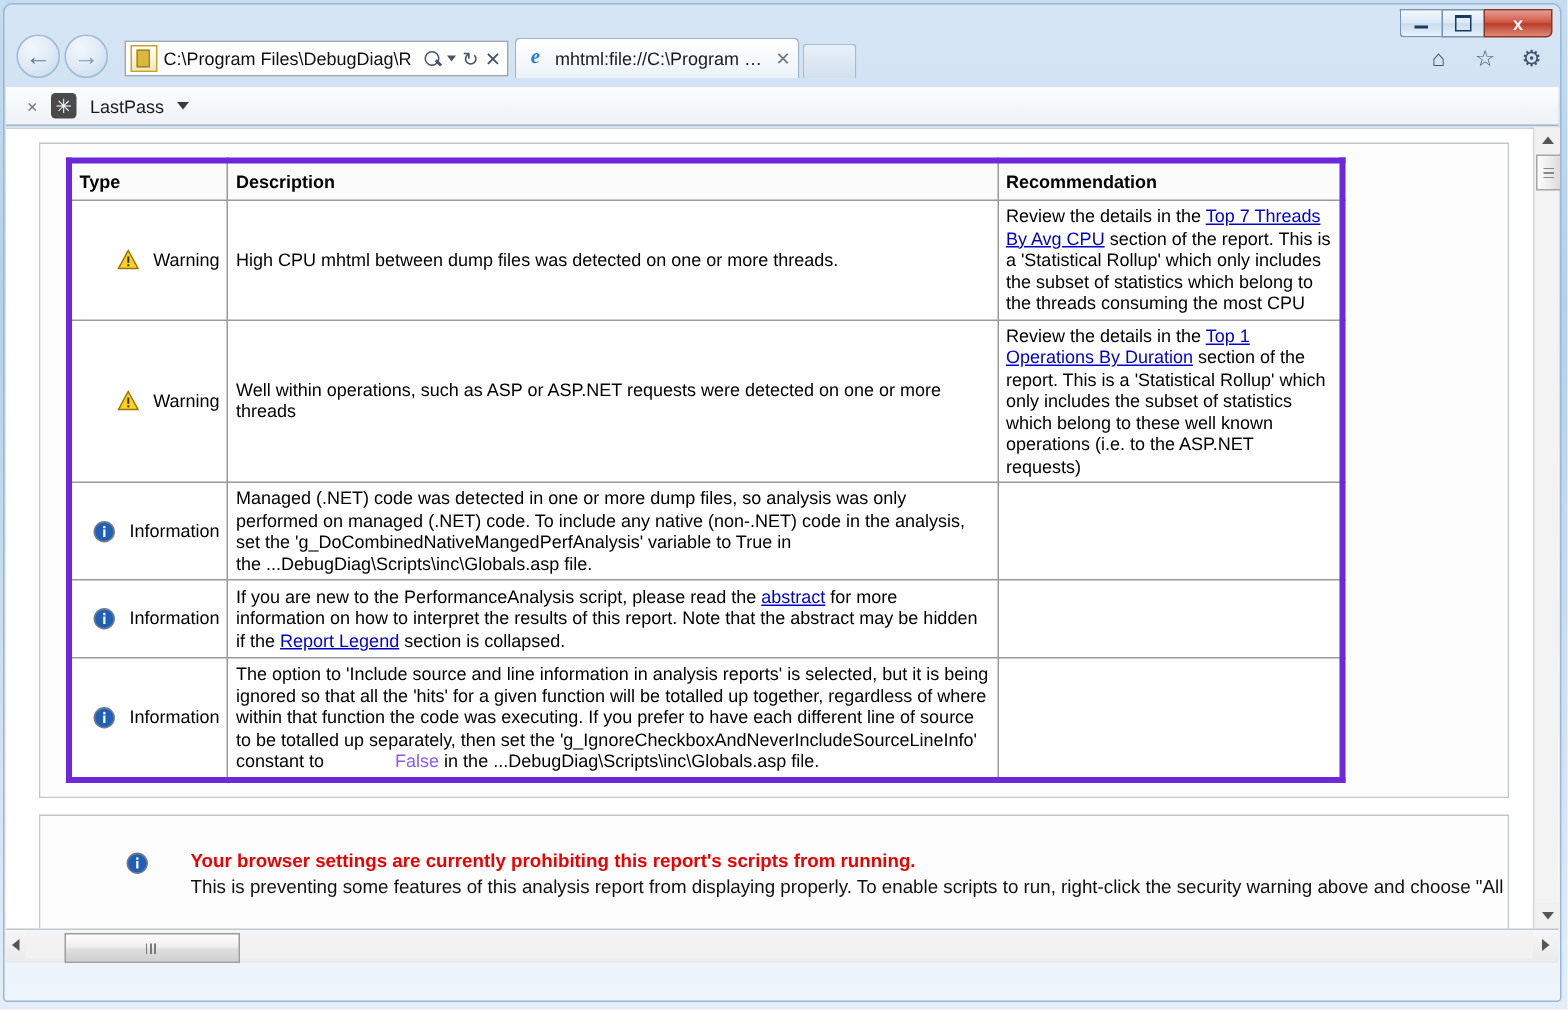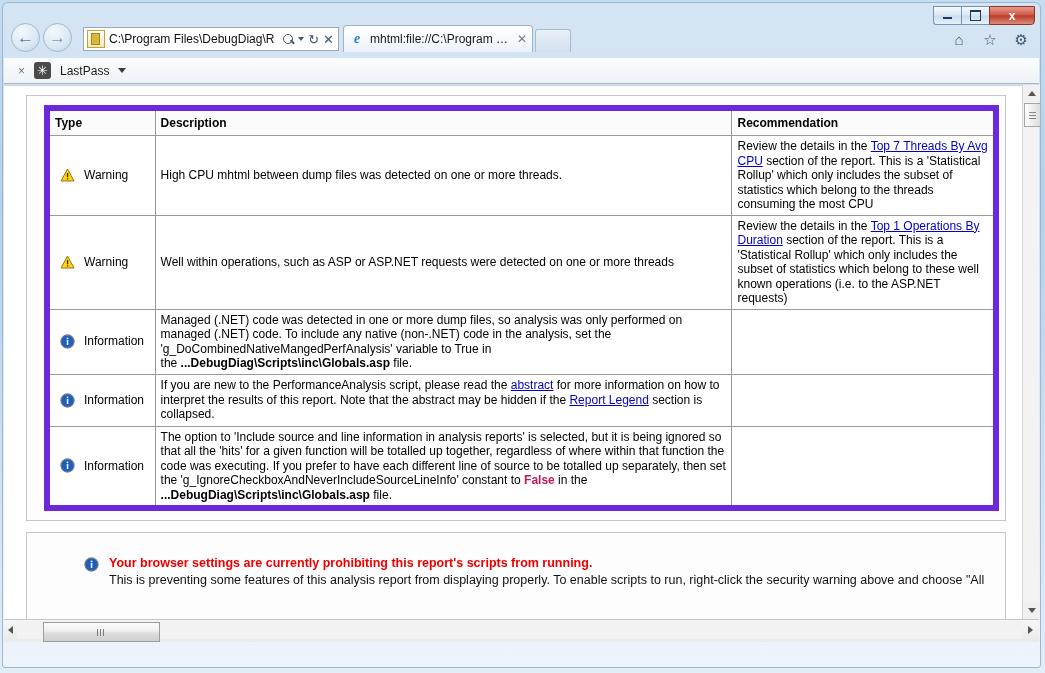--- a/index.html
+++ b/index.html
@@ -187,24 +187,24 @@
     width: 11px; height: 11px; border-radius: 50%;
     background: radial-gradient(circle at 35% 30%, #ffffff 0%, #b9cfe3 45%, #6f96b9 100%);
     border: 1px solid #7e9cb8;
     box-sizing: border-box;
   }
   .section-body { padding: 9px 8px 9px 17px; background:#fdfdfd; }
 
   
   table.summary {
     border-collapse: collapse;
-    width: 955px;
+    width: 853px;
     font-size: 12px;
     color: #000;
-    border: 6px solid #6d28d9;
+    border: 4px solid #6d28d9;
     background:#fff;
   }
   table.summary th {
     text-align: left;
     font-weight: bold;
     font-size: 12px;
     border: 1px solid #9a9a9a;
     padding: 3px 5px;
     background: #fbfbfb;
     vertical-align: middle;
@@ -216,42 +216,42 @@
     vertical-align: middle;
     line-height: 14.5px;
   }
   td.col-type { width: 95px; white-space: nowrap; }
   td.col-desc { width: 588px; vertical-align: middle; }
   td.col-rec  { width: 262px; vertical-align: middle; }
   th.col-type { width: 95px; }
   th.col-desc { width: 588px; }
   th.col-rec  { width: 262px; }
 
-  .typecell { display:flex; align-items:center; gap: 9px; padding-left: 5px;}
+  .typecell { display:flex; align-items:center; gap: 9px; padding-left: 5px; justify-content: flex-end;}
   .typelabel { font-size: 12px; }
 
   
   .ico-warning {
     flex:none; width: 15px; height: 14px; position: relative;
   }
   .ico-warning svg, .ico-info svg { display:block; }
   .ico-info { flex:none; width: 15px; height: 15px; }
 
   a.reportlink { color: #0000cc; text-decoration: underline; }
-  .bold-red { color:#be185d; font-weight:bold; }
-  .bold-path { font-weight: bold; }
+  .bold-red { color:#8b5cf6; font-weight:normal;margin-left:44px; }
+  .bold-path { font-weight: normal; }
 
   
   .details-body {
     padding: 22px 8px 30px 17px;
     background:#fdfdfd;
     min-height: 86px;
   }
   .script-warning {
-    display:flex; gap: 10px; align-items:flex-start;
+    display:flex; gap: 28px; align-items:flex-start;
     padding-left: 40px;
     font-size: 12.5px;
     line-height: 17px;
     color: #111;
   }
   .script-warning .w-title { color:#ee0000; font-weight:bold; display:block; }
   .script-warning .w-body { display:block; white-space: nowrap; }
 
   
   #vscroll {

